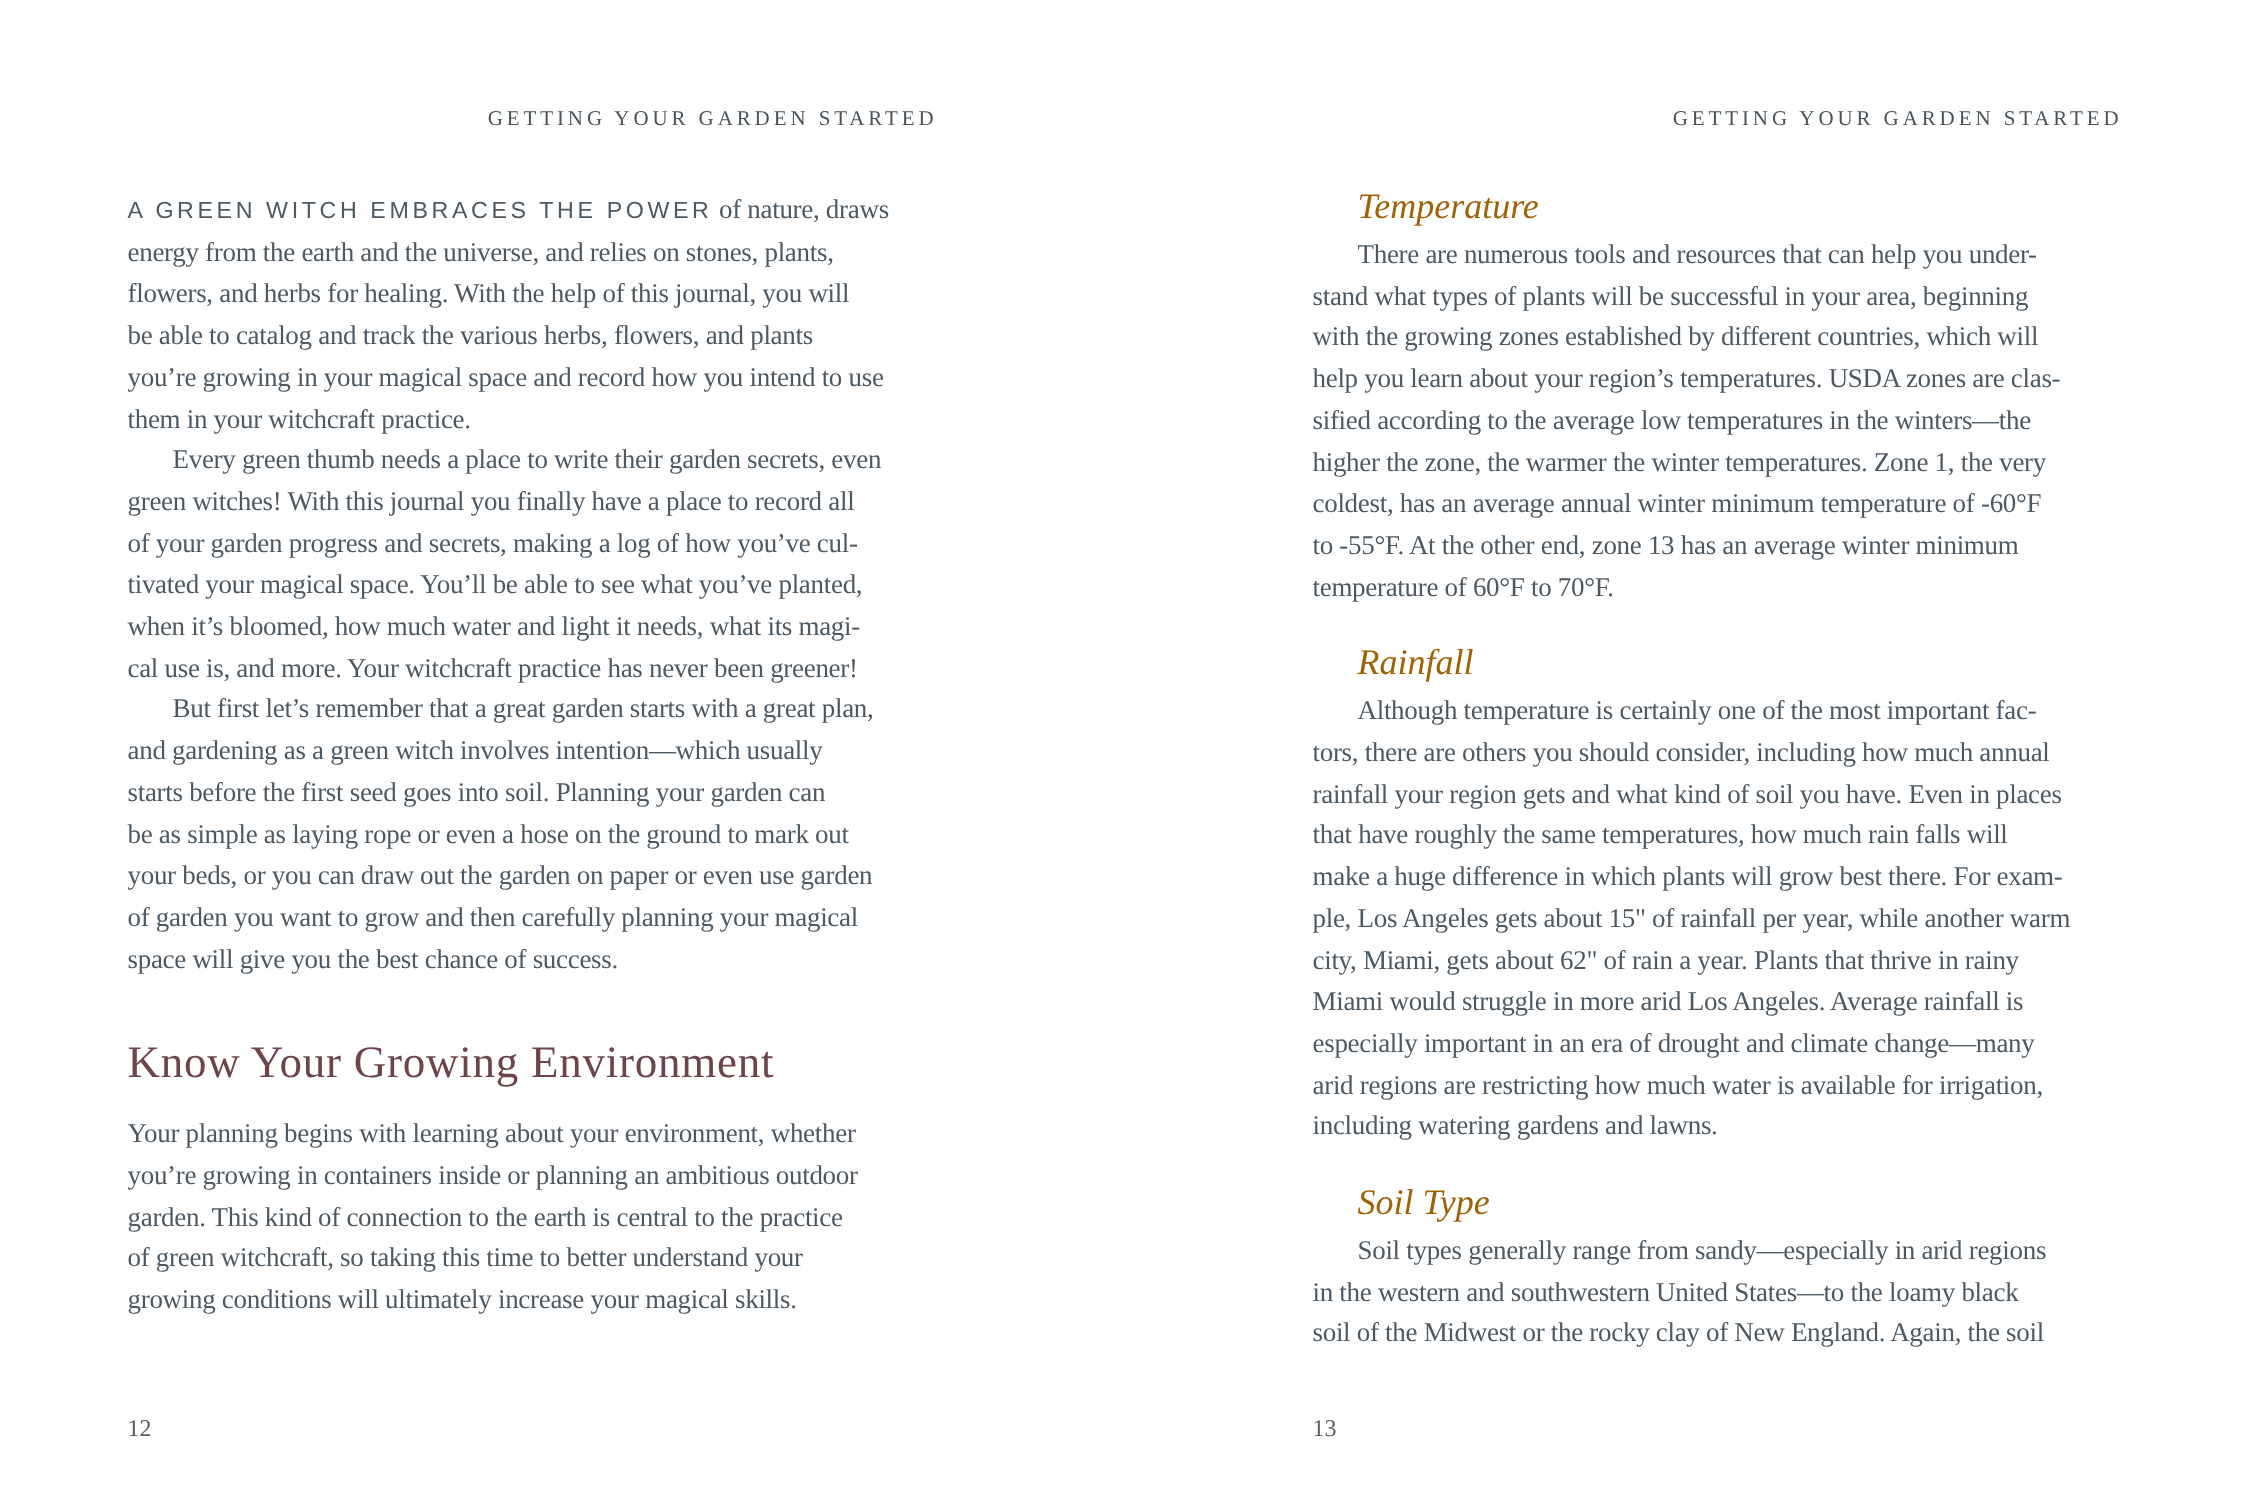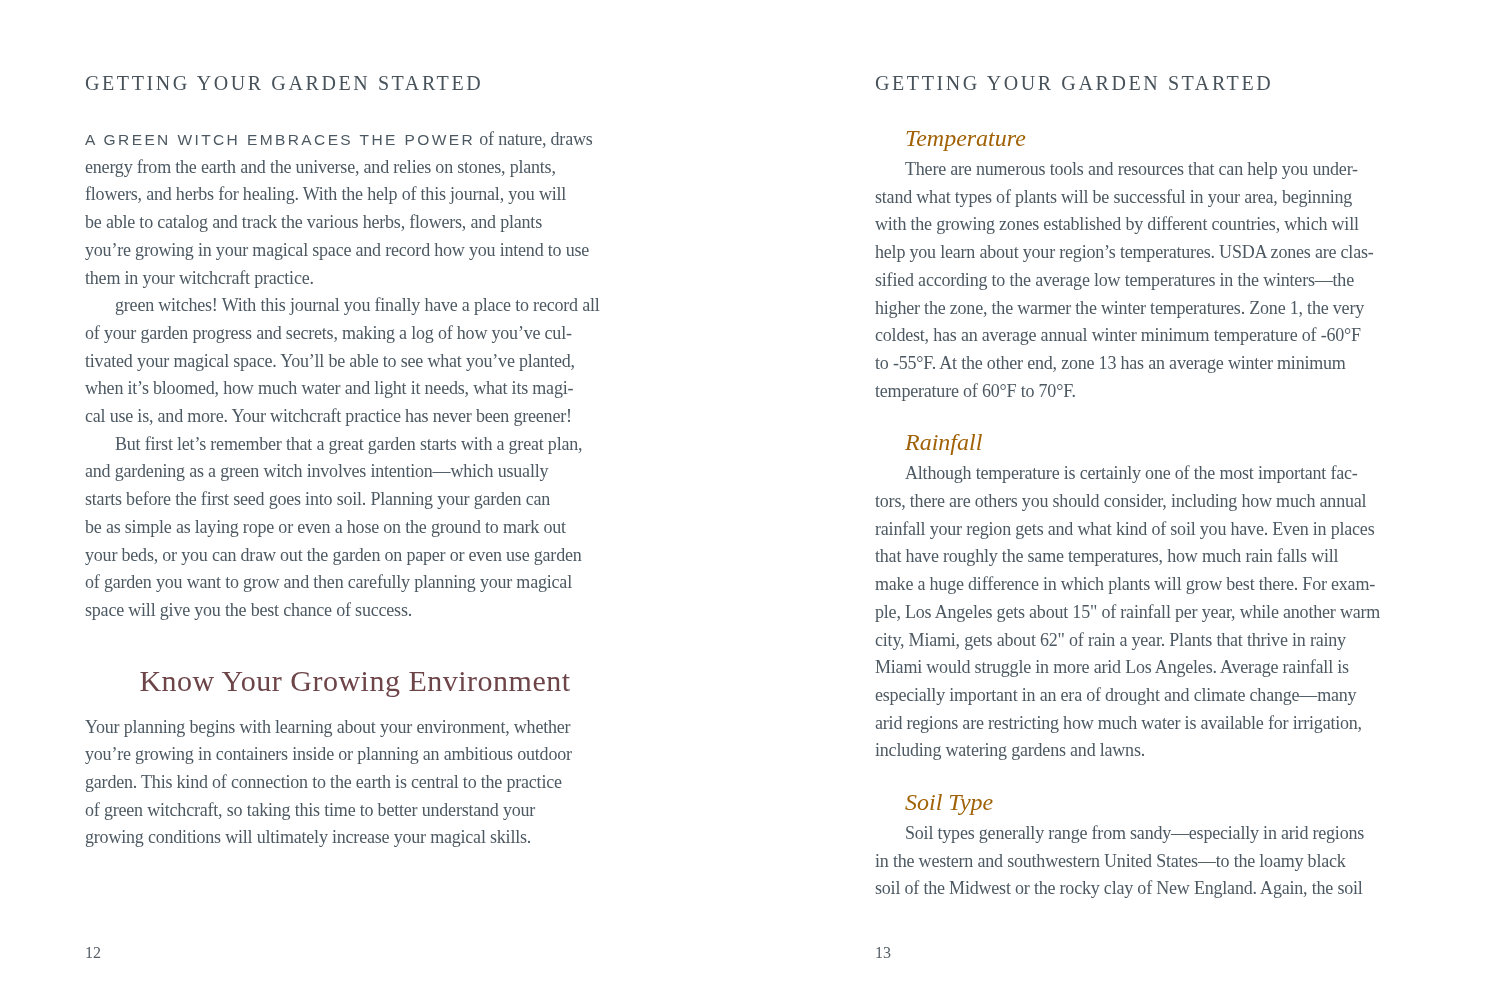--- a/index.html
+++ b/index.html
@@ -9,22 +9,22 @@
     font-family: "Liberation Serif", serif;
     position: relative;
     overflow: hidden;
   }
   .spread { position: absolute; inset: 0; background: #ffffff; }
   .page { position: absolute; top: 0; width: 540px; height: 1000px; }
   .page.left  { left: 85px; }
   .page.right { left: 875px; }
   .running-head {
     position: absolute; top: 72px; left: 0; width: 100%;
-    text-align: left;
-    font-size: 20px;
+    text-align: right;
+    font-size: 14px;
     letter-spacing: 2.6px;
     color: #47525a;
   }
   .page-number {
     position: absolute; top: 944px; left: 0; width: 100%;
     text-align: left;
     font-size: 16px;
     color: #555f66;
   }
   .page-content { position: absolute; left: 0; width: 100%; }
@@ -41,21 +41,20 @@
   .para.indent .line:first-child { padding-left: 30px; }
   .lead-caps {
     font-family: "Liberation Sans", sans-serif;
     font-weight: 300;
     font-size: 15.5px;
     letter-spacing: 2.4px;
     color: #4d5962;
   }
   .section-heading {
     margin: 36px 0 14px;
-    text-align: center;
     font-size: 30px;
     letter-spacing: 0.5px;
     line-height: 1.3;
     color: #6d4549;
   }
   .subhead {
     font-style: italic;
     font-size: 24px;
     line-height: 32px;
     color: #a16207;
@@ -74,20 +73,21 @@
     <div class="page-content">
         <div class="para">
           <div class="line"><span class="lead-caps">A GREEN WITCH EMBRACES THE POWER</span><span> of nature, draws</span></div>
           <div class="line">energy from the earth and the universe, and relies on stones, plants,</div>
           <div class="line">flowers, and herbs for healing. With the help of this journal, you will</div>
           <div class="line">be able to catalog and track the various herbs, flowers, and plants</div>
           <div class="line">you’re growing in your magical space and record how you intend to use</div>
           <div class="line">them in your witchcraft practice.</div>
         </div>
         <div class="para indent">
+          <div class="line">Every green thumb needs a place to write their garden secrets, even</div>
           <div class="line">green witches! With this journal you finally have a place to record all</div>
           <div class="line">of your garden progress and secrets, making a log of how you’ve cul-</div>
           <div class="line">tivated your magical space. You’ll be able to see what you’ve planted,</div>
           <div class="line">when it’s bloomed, how much water and light it needs, what its magi-</div>
           <div class="line">cal use is, and more. Your witchcraft practice has never been greener!</div>
         </div>
         <div class="para indent">
           <div class="line">But first let’s remember that a great garden starts with a great plan,</div>
           <div class="line">and gardening as a green witch involves intention—which usually</div>
           <div class="line">starts before the first seed goes into soil. Planning your garden can</div>

